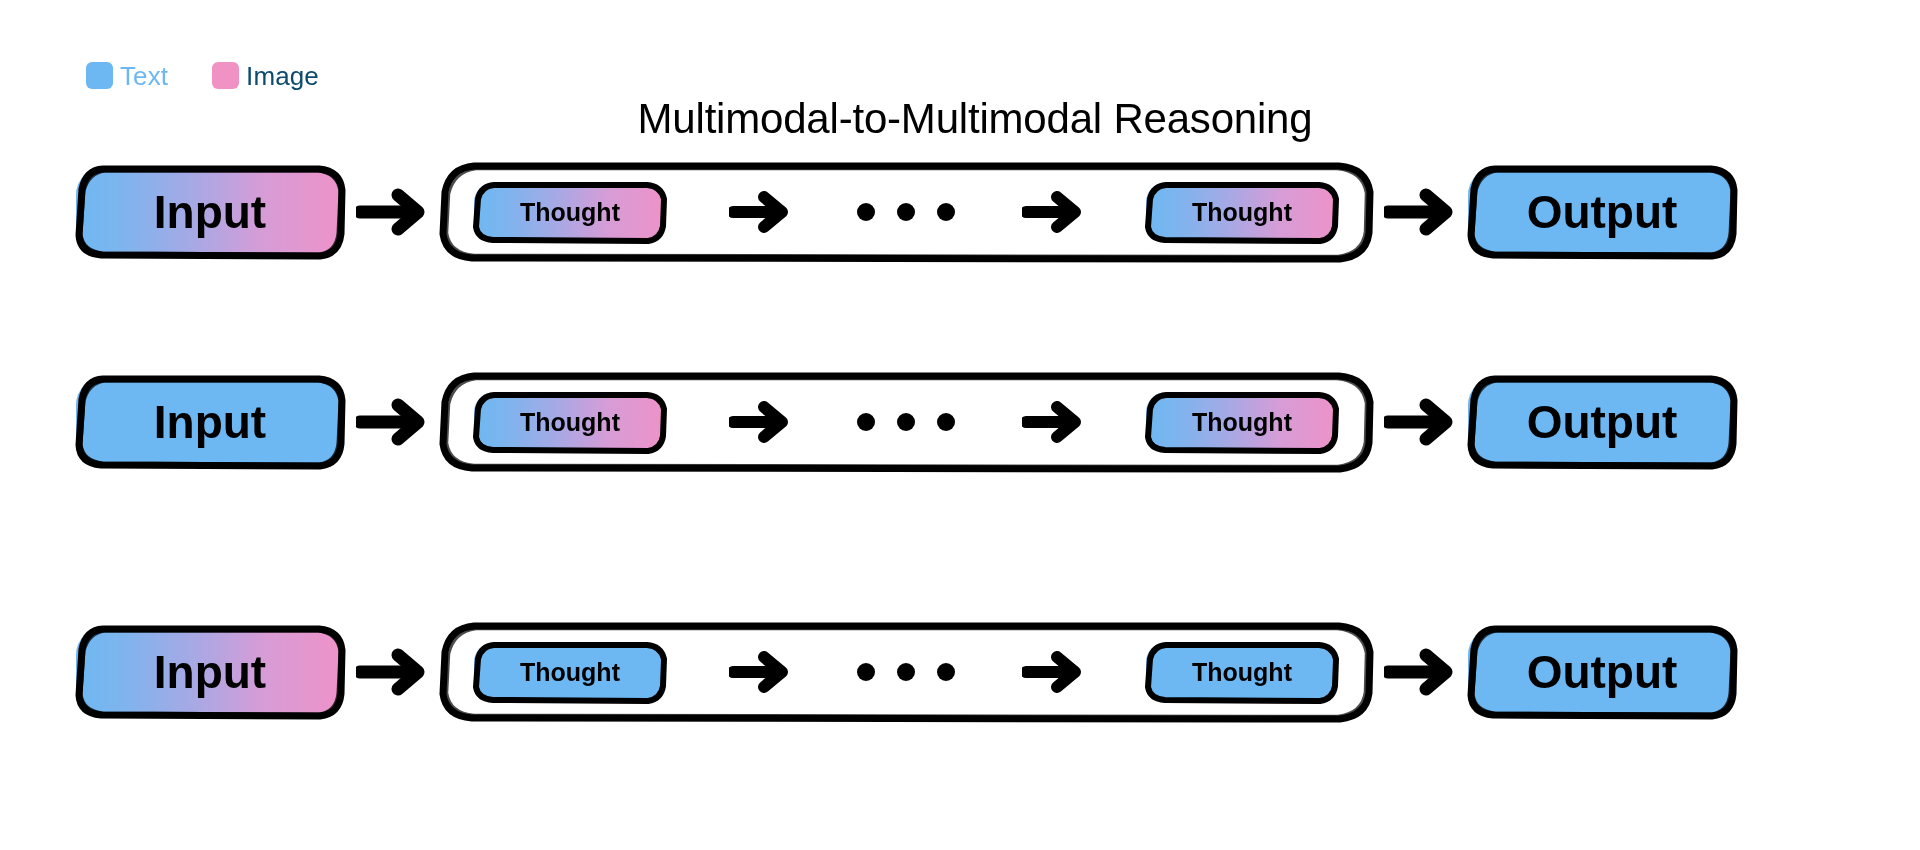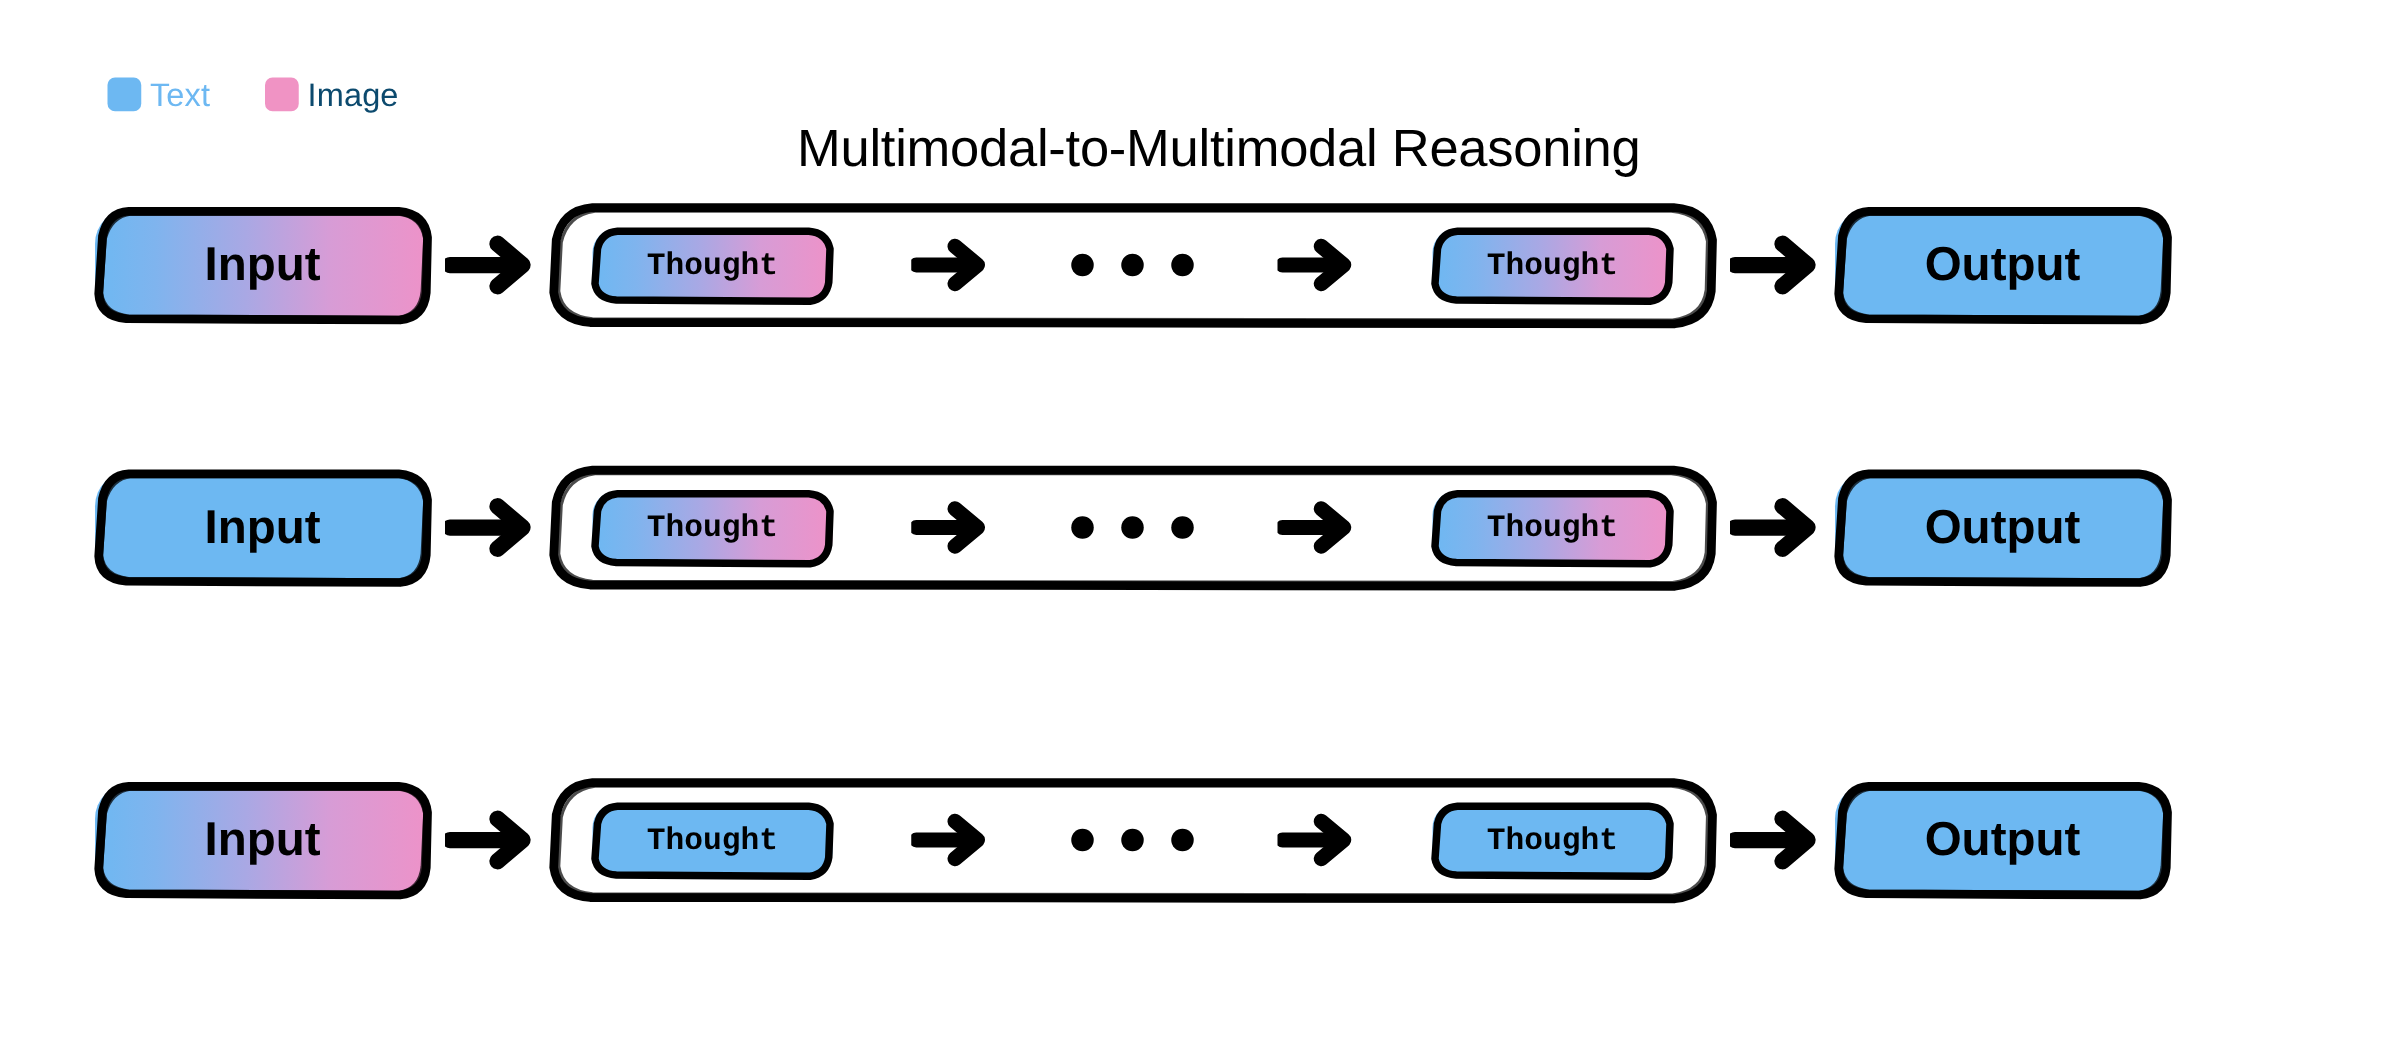--- a/index.html
+++ b/index.html
@@ -112,30 +112,30 @@
     z-index: 1;
     border-radius: 26px;
   }
 
   
   .endbox {
     width: 272px;
     height: 94px;
     flex: 0 0 272px;
   }
-  .endbox .hbox-label { font-size: 38px; }
+  .endbox .hbox-label { font-size: 46px; }
   .endbox .fill { border-radius: 28px; }
 
   
   .thoughtbox {
     width: 196px;
     height: 62px;
     flex: 0 0 196px;
   }
-  .thoughtbox .hbox-label { font-size: 25px; font-family: Liberation Mono, monospace; }
+  .thoughtbox .hbox-label { font-size: 25px; }
   .thoughtbox .fill { border-radius: 19px; }
 
   
   .chain {
     position: relative;
     flex: 0 0 936px;
     width: 936px;
     height: 100px;
     display: flex;
     align-items: center;

